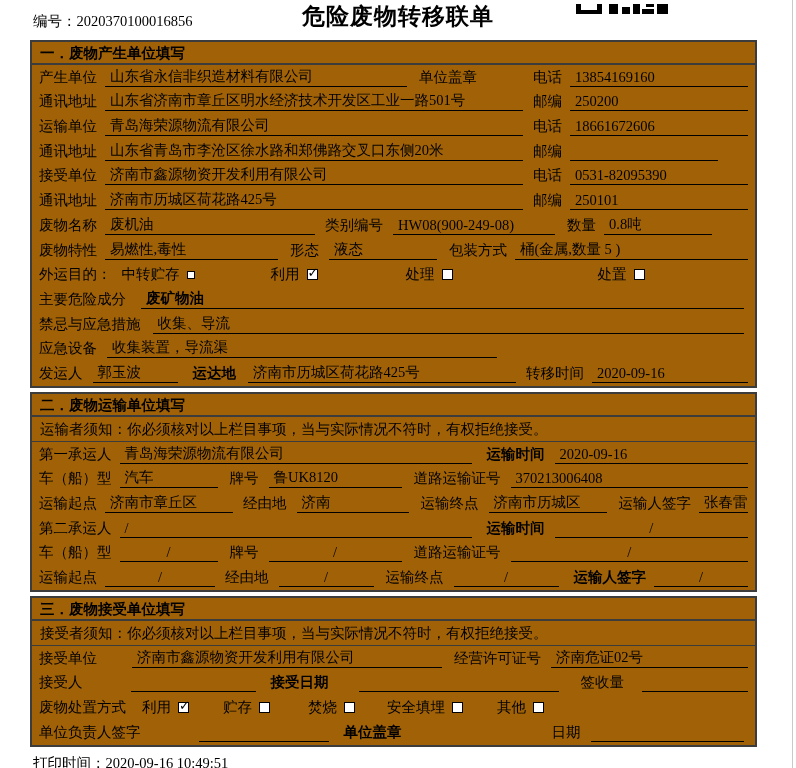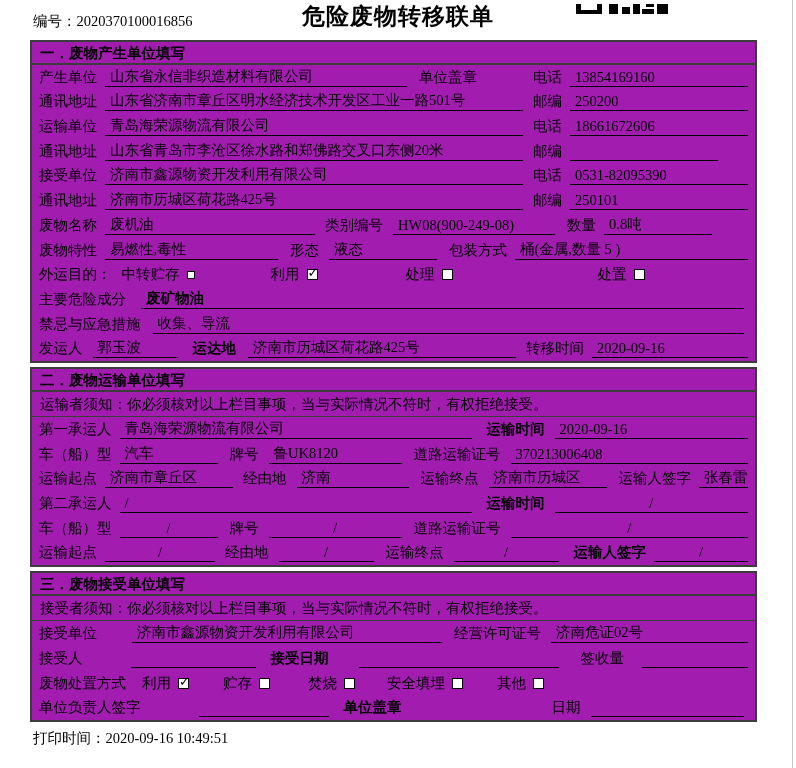--- a/index.html
+++ b/index.html
@@ -17,21 +17,21 @@
   .doc-title {
     position:absolute; left:0; right:0; top:1px; text-align:center;
     font-size:23px; font-weight:bold;
     font-family:"Liberation Sans","DejaVu Sans",sans-serif;
     letter-spacing:1px;
   }
   .qr { position:absolute; left:576px; top:0; }
 
   
   .tbl { margin-left:30px; width:727px; }
-  .section { border:2px solid #3c3c3c; background:#a21caf; margin-bottom:4px; }
+  .section { border:2px solid #3c3c3c; background:#a16207; margin-bottom:4px; }
   .sec-h {
     height:23px; line-height:22px; padding:0 8px; font-weight:bold; font-size:14.5px;
     border-bottom:2px solid #3c3c3c;
     font-family:"Liberation Sans","DejaVu Sans",sans-serif;
   }
   .notice {
     height:25px; line-height:25px; padding:0 8px; font-size:14.5px;
     border-bottom:1px solid #3c3c3c; white-space:nowrap;
   }
   .row {
@@ -174,20 +174,24 @@
     <div class="row">
       <span class="lbl">主要危险成分</span>
       <span class="uv fill gap15" style="margin-right:4px">废矿物油</span>
     </div>
 
     <div class="row">
       <span class="lbl">禁忌与应急措施</span>
       <span class="uv fill gap12" style="margin-right:4px">收集、导流</span>
     </div>
 
+    <div class="row">
+      <span class="lbl">应急设备</span>
+      <span class="uv gap10" style="width:390px">收集装置，导流渠</span>
+    </div>
 
     <div class="row">
       <span class="lbl">发运人</span>
       <span class="uv gap10" style="width:85px">郭玉波</span>
       <span class="lbl gap15">运达地</span>
       <span class="uv gap12" style="width:268px">济南市历城区荷花路425号</span>
       <span class="lbl gap10">转移时间</span>
       <span class="uv fill gap8">2020-09-16</span>
     </div>
   </div>

